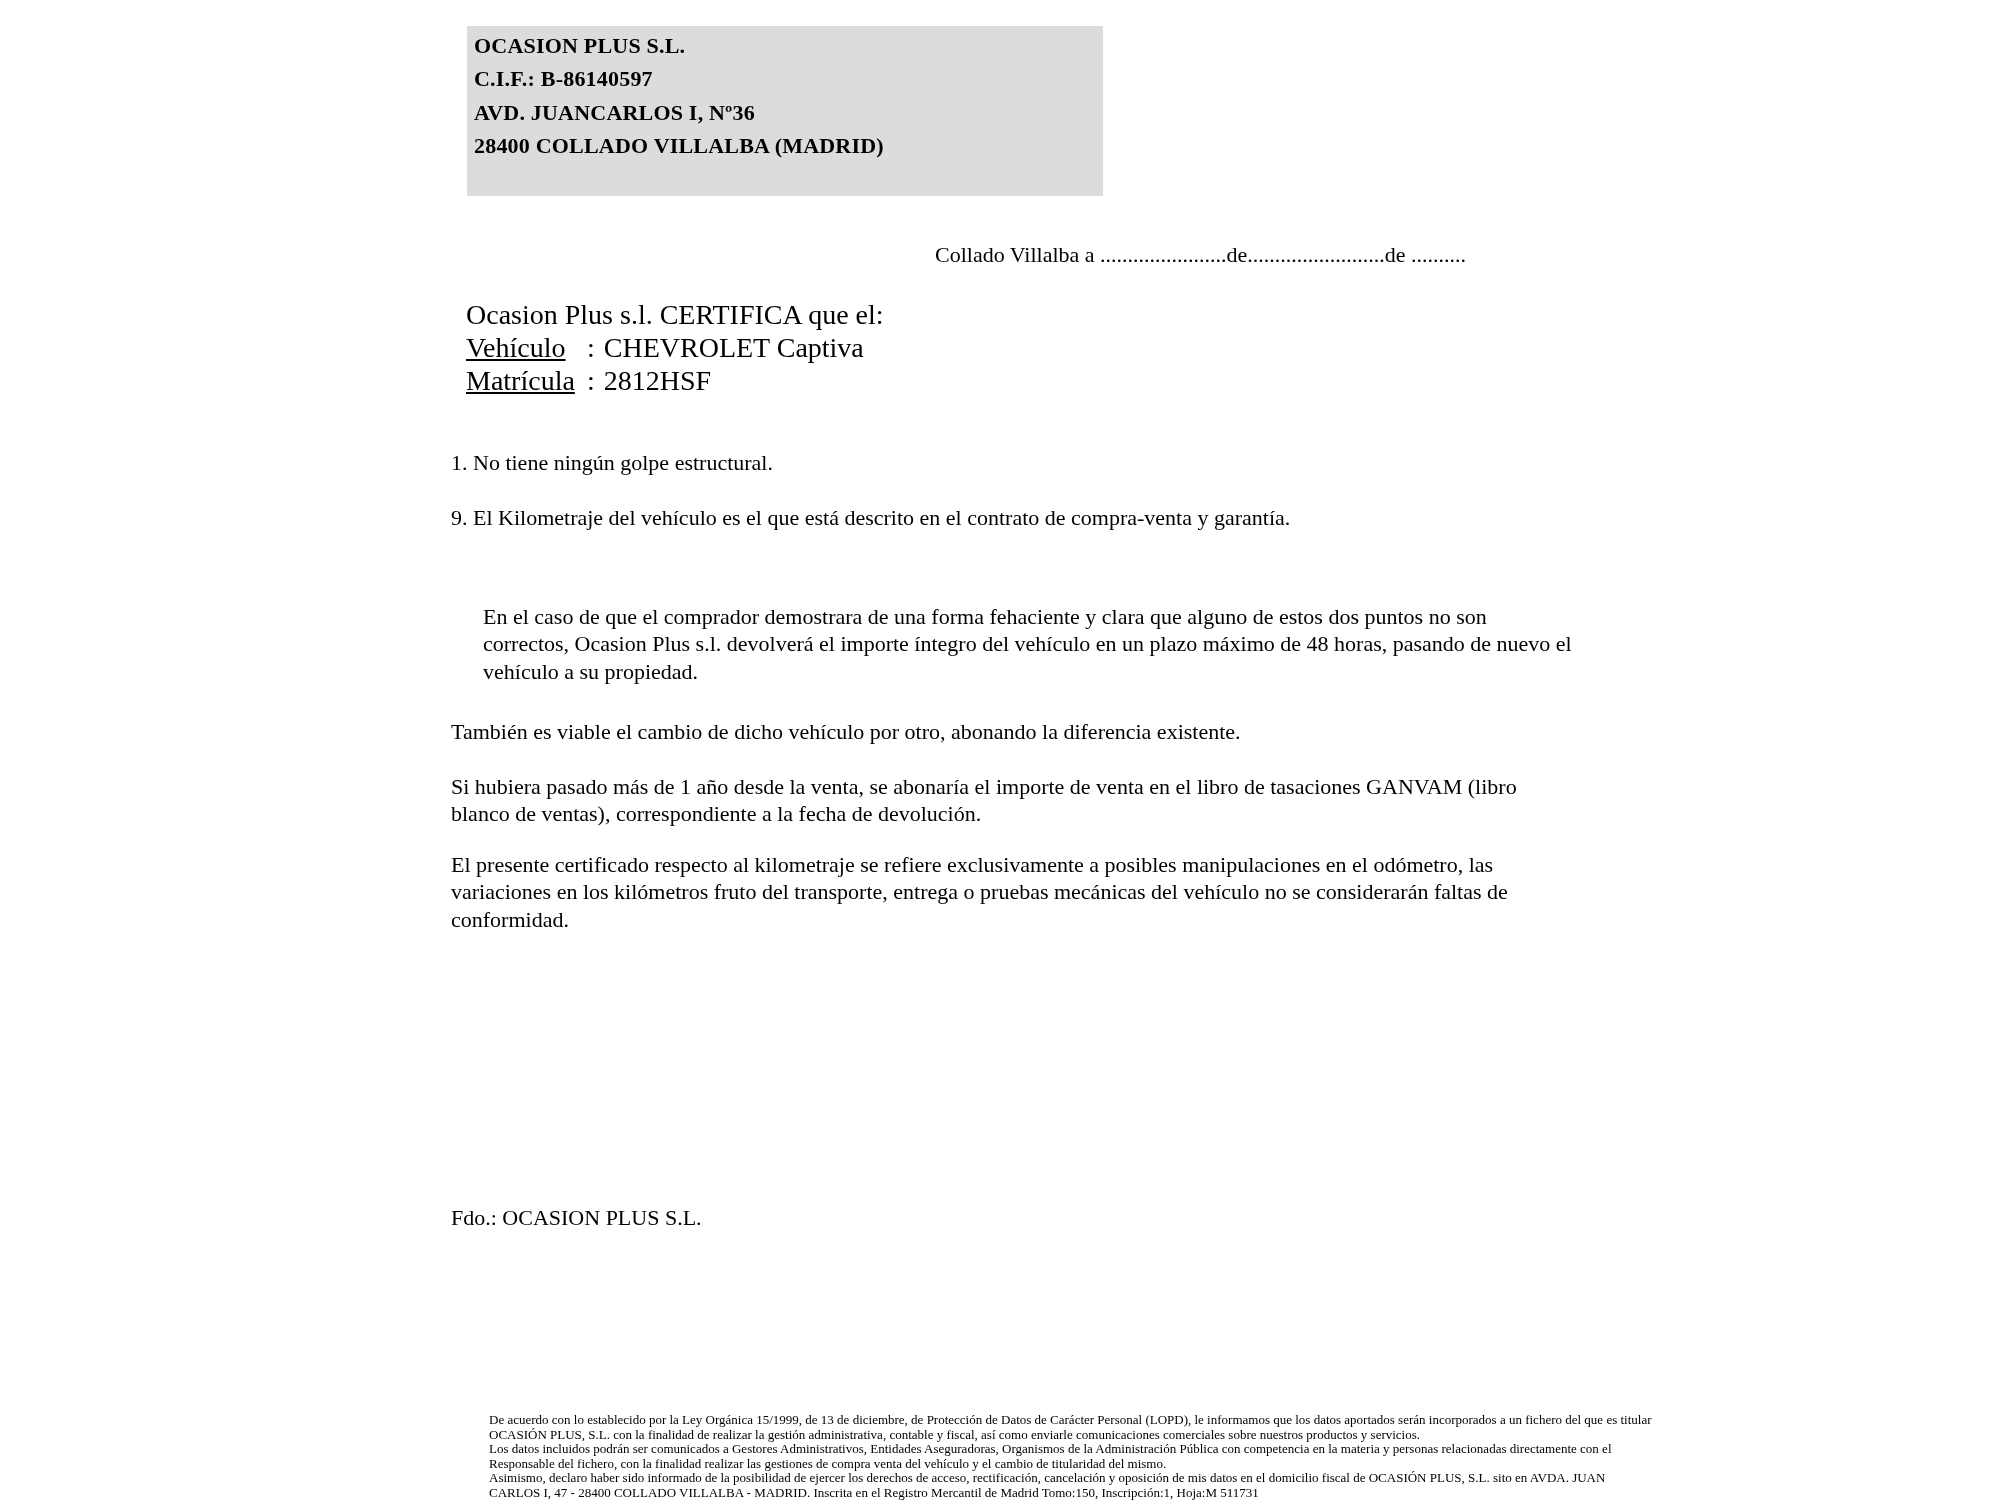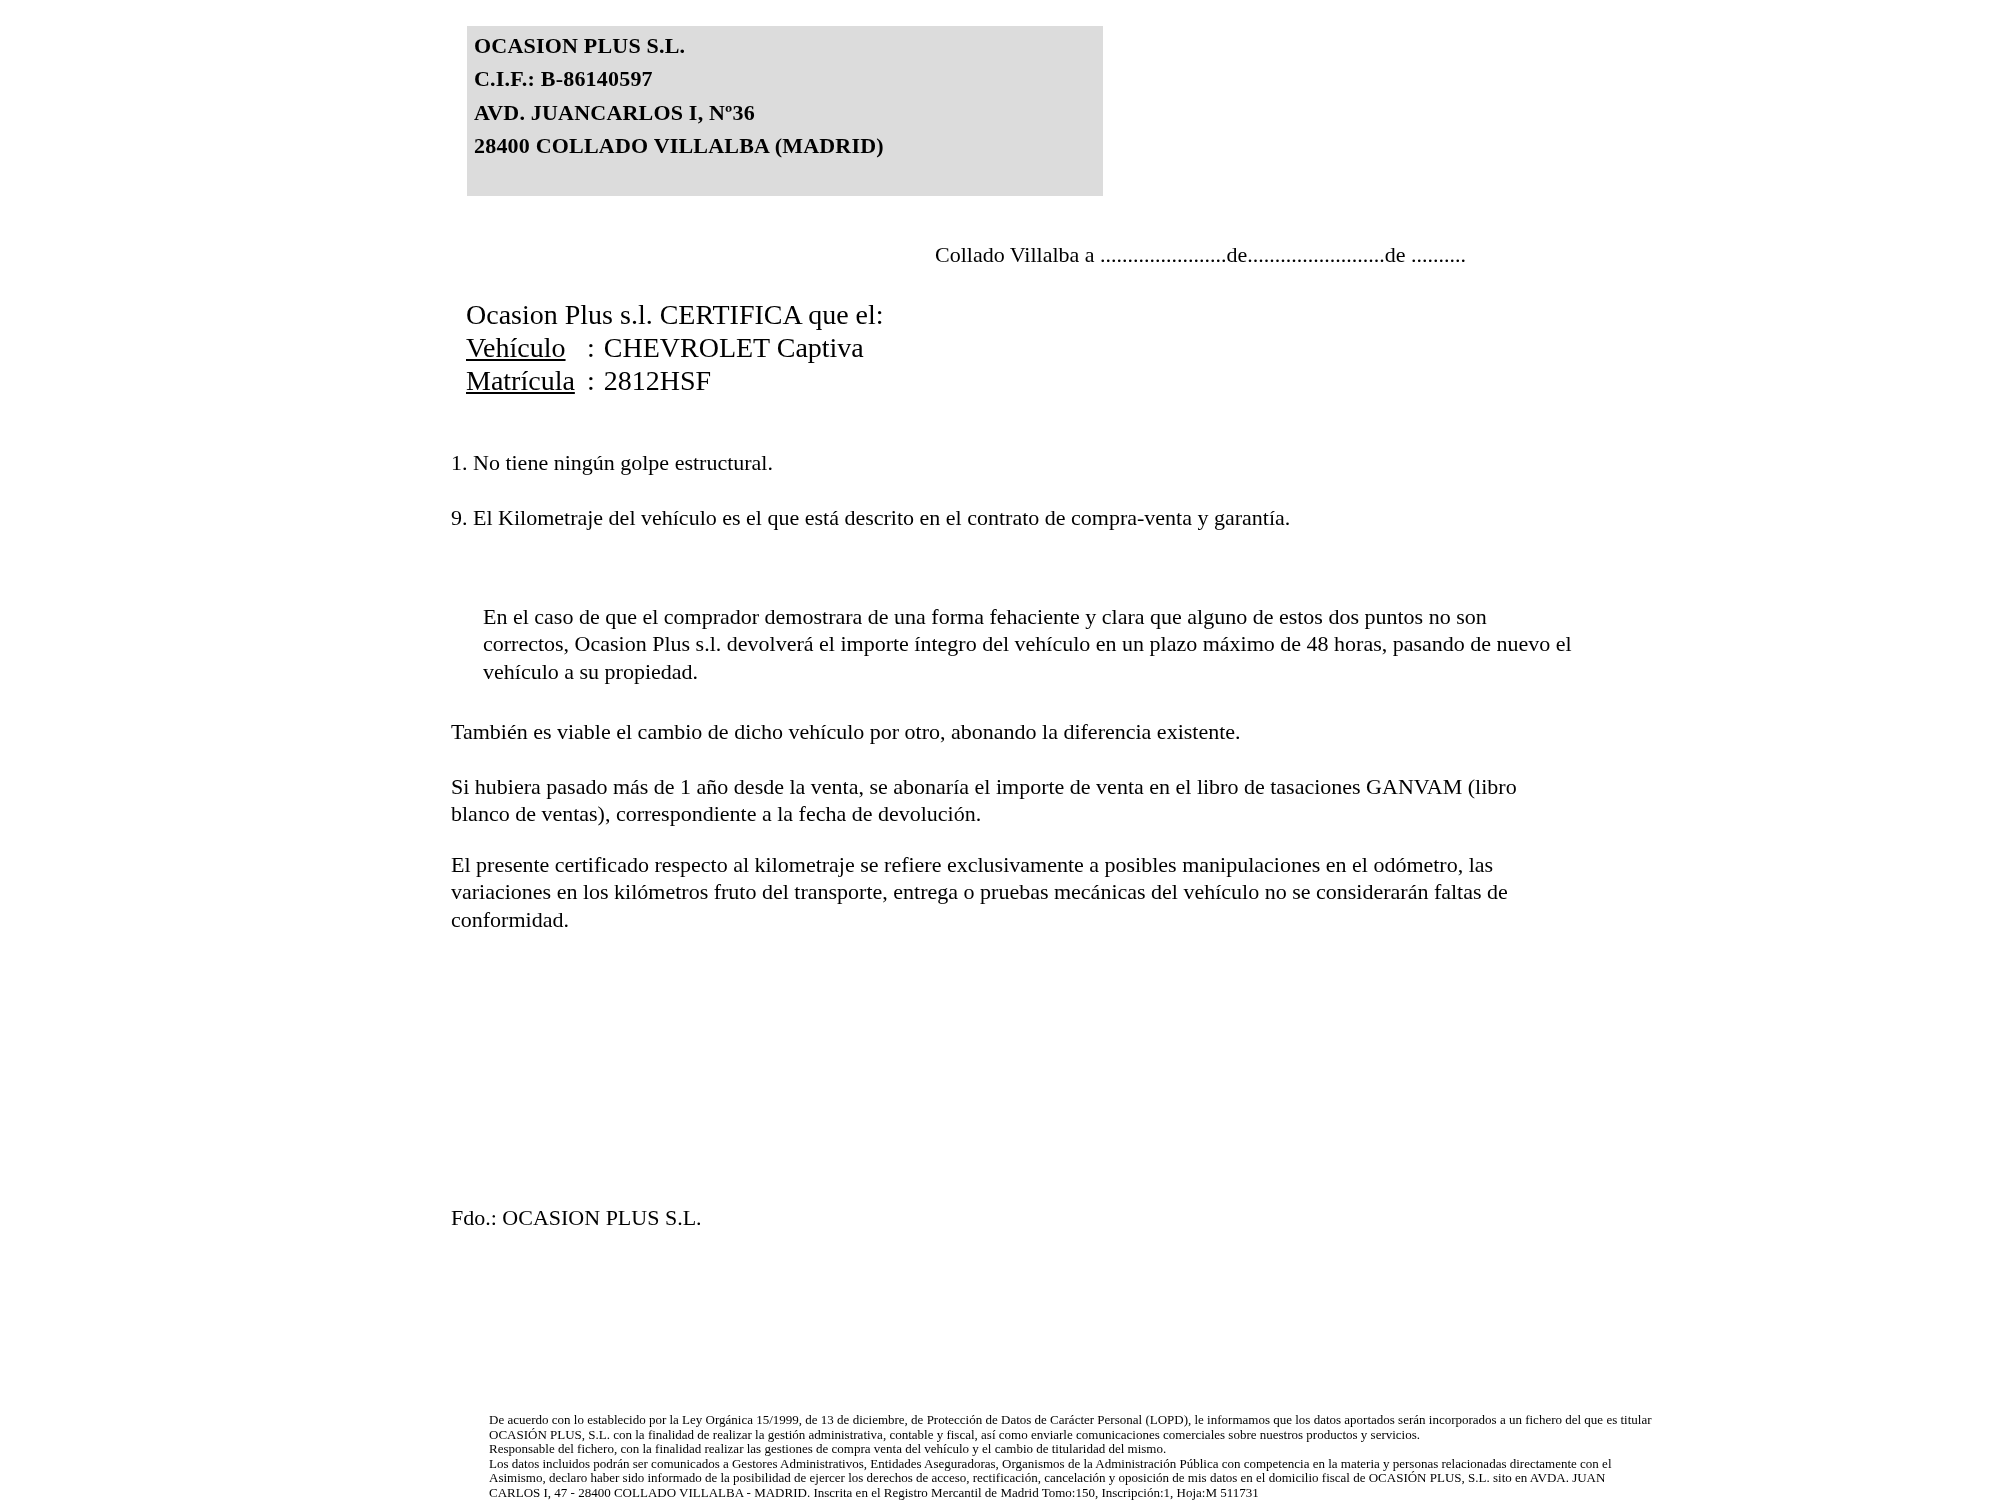--- a/index.html
+++ b/index.html
@@ -81,19 +81,19 @@
   <div class="abs para para-1">En el caso de que el comprador demostrara de una forma fehaciente y clara que alguno de estos dos puntos no son correctos, Ocasion Plus s.l. devolverá el importe íntegro del vehículo en un plazo máximo de 48 horas, pasando de nuevo el vehículo a su propiedad.</div>
   <div class="abs para para-2">También es viable el cambio de dicho vehículo por otro, abonando la diferencia existente.</div>
   <div class="abs para para-3">Si hubiera pasado más de 1 año desde la venta, se abonaría el importe de venta en el libro de tasaciones GANVAM (libro blanco de ventas), correspondiente a la fecha de devolución.</div>
   <div class="abs para para-4">El presente certificado respecto al kilometraje se refiere exclusivamente a posibles manipulaciones en el odómetro, las variaciones en los kilómetros fruto del transporte, entrega o pruebas mecánicas del vehículo no se considerarán faltas de conformidad.</div>
 
   <div class="abs signature">Fdo.: OCASION PLUS S.L.</div>
 
   <div class="abs legal">
     <div class="lline">De acuerdo con lo establecido por la Ley Orgánica 15/1999, de 13 de diciembre, de Protección de Datos de Carácter Personal (LOPD), le informamos que los datos aportados serán incorporados a un fichero del que es titular</div>
     <div class="lline">OCASIÓN PLUS, S.L. con la finalidad de realizar la gestión administrativa, contable y fiscal, así como enviarle comunicaciones comerciales sobre nuestros productos y servicios.</div>
+    <div class="lline">Los datos incluidos podrán ser comunicados a Gestores Administrativos, Entidades Aseguradoras, Organismos de la Administración Pública con competencia en la materia y personas relacionadas directamente con el</div>
     <div class="lline">Responsable del fichero, con la finalidad realizar las gestiones de compra venta del vehículo y el cambio de titularidad del mismo.</div>
-    <div class="lline">Los datos incluidos podrán ser comunicados a Gestores Administrativos, Entidades Aseguradoras, Organismos de la Administración Pública con competencia en la materia y personas relacionadas directamente con el</div>
     <div class="lline">Asimismo, declaro haber sido informado de la posibilidad de ejercer los derechos de acceso, rectificación, cancelación y oposición de mis datos en el domicilio fiscal de OCASIÓN PLUS, S.L. sito en AVDA. JUAN</div>
     <div class="lline">CARLOS I, 47 - 28400 COLLADO VILLALBA - MADRID. Inscrita en el Registro Mercantil de Madrid Tomo:150, Inscripción:1, Hoja:M 511731</div>
   </div>
 
 </div>
 
 </body></html>

